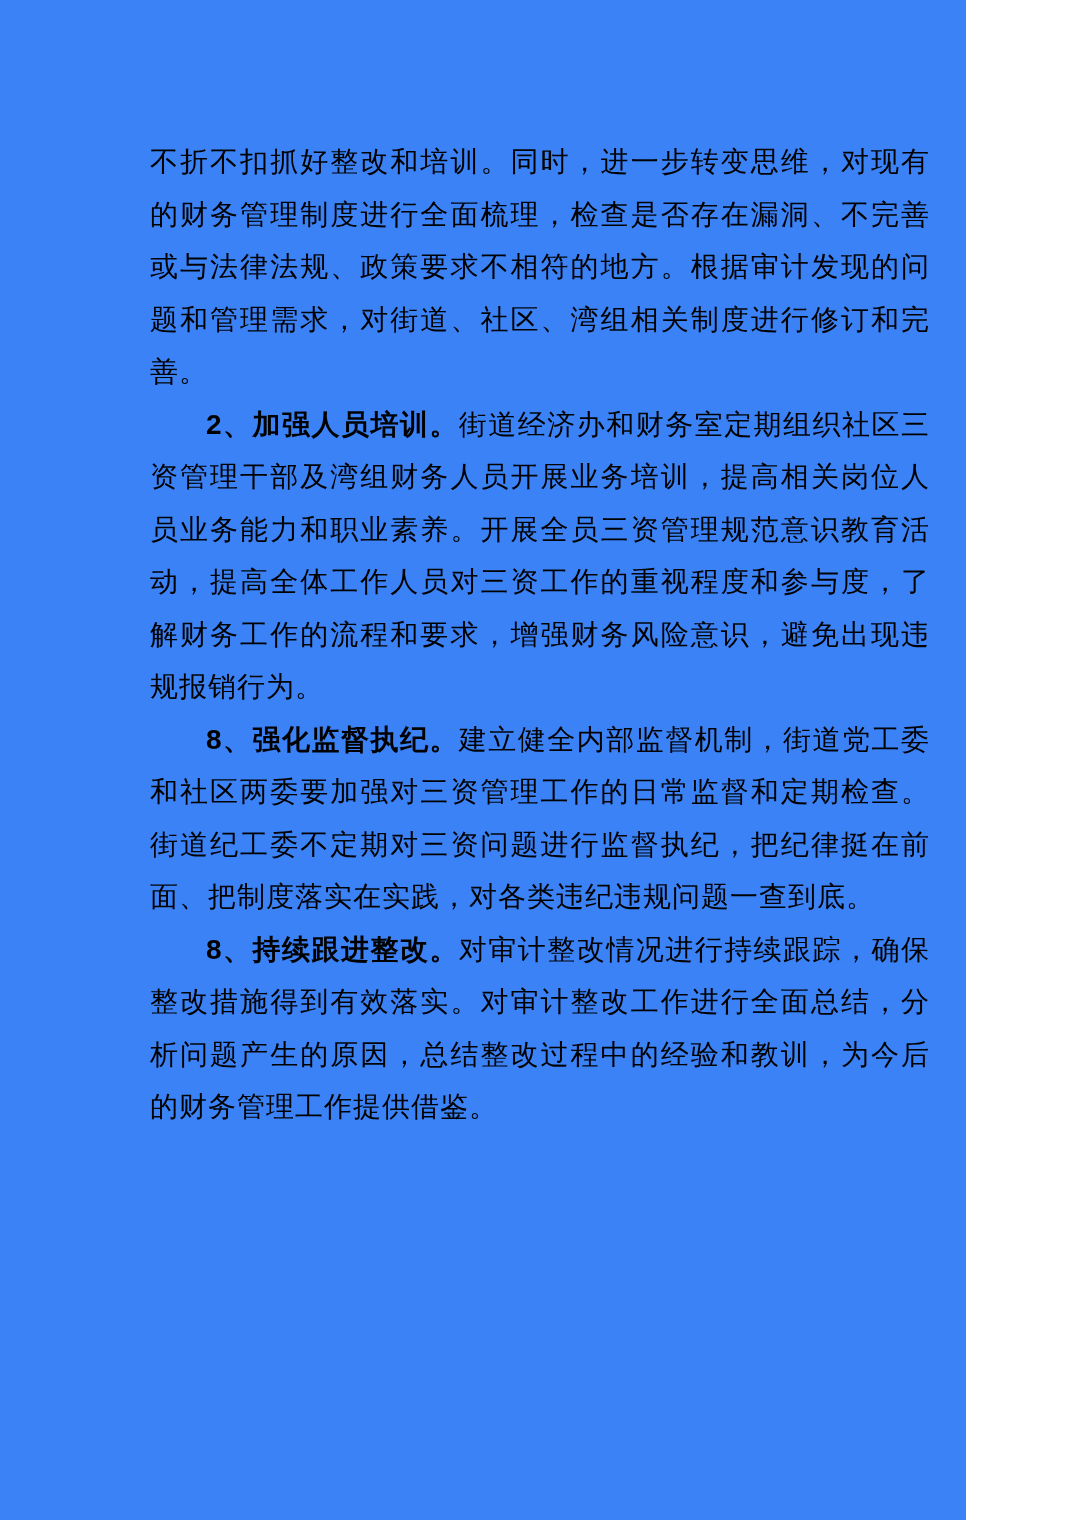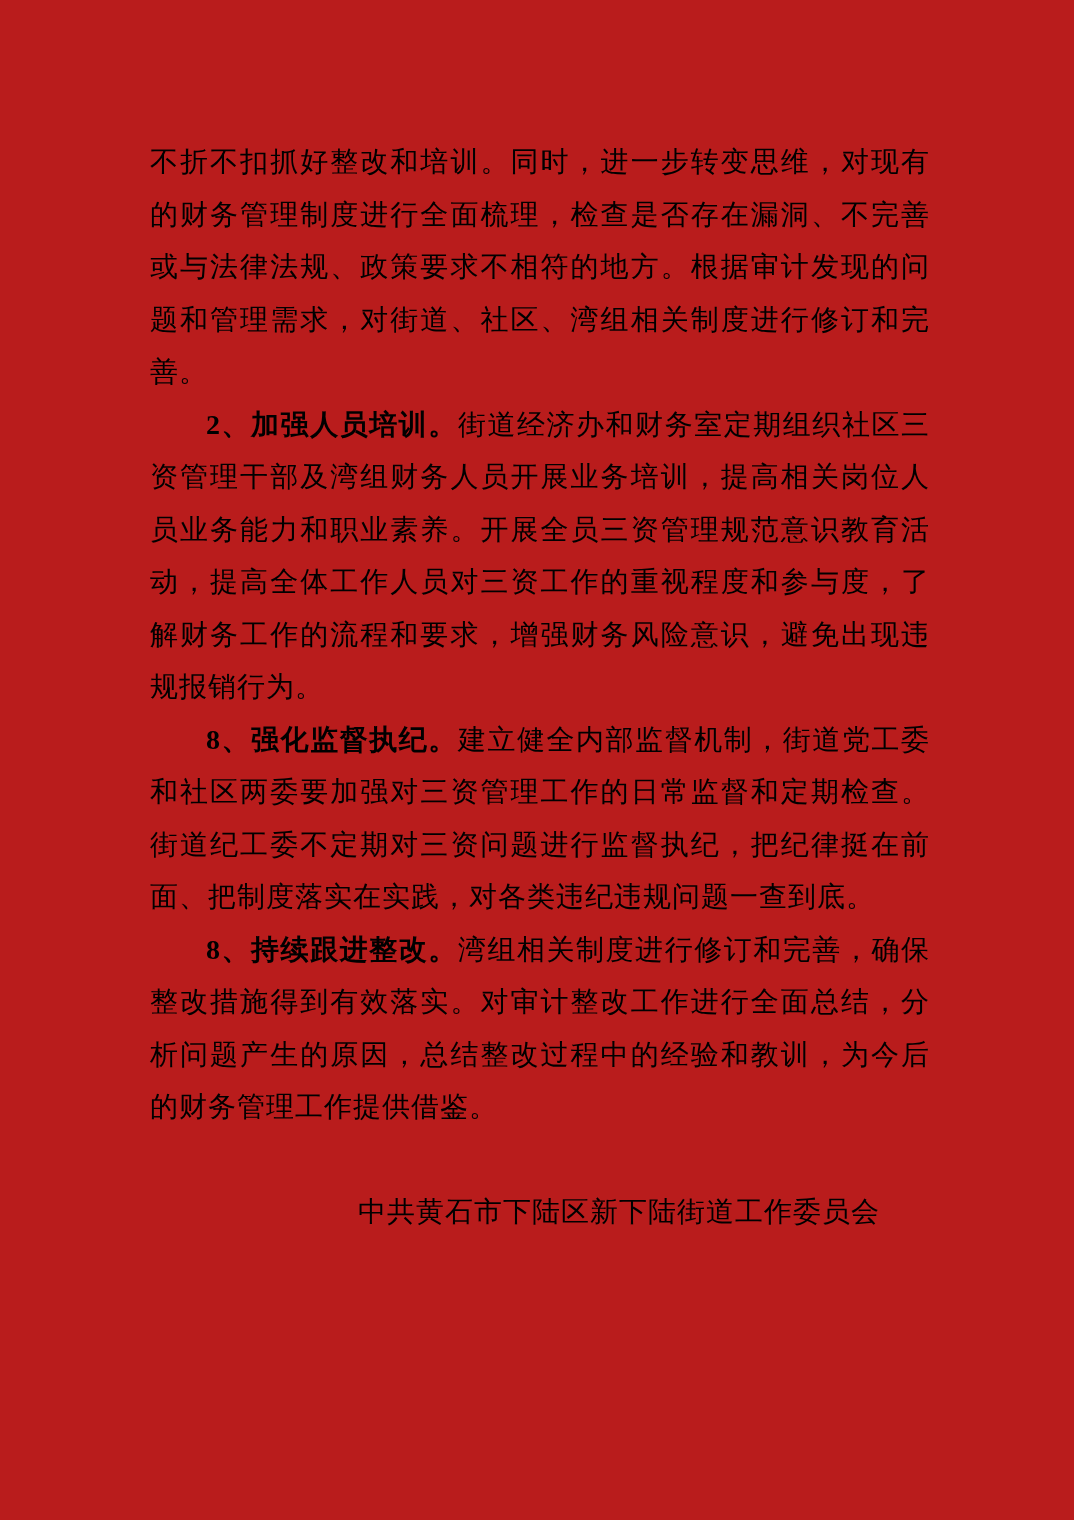--- a/index.html
+++ b/index.html
@@ -2,25 +2,25 @@
 <html><head>
 <meta charset="utf-8">
 <style>
   html, body {
     margin: 0;
     padding: 0;
     background: #ffffff;
   }
   .sheet {
     position: relative;
-    width: 1074px;
+    width: 966px;
     height: 1520px;
-    background: #b91c1c;
+    background: #3b82f6;
     color: #000000;
-    font-family: Liberation Serif, serif;
+    font-family: Liberation Sans, sans-serif;
     overflow: hidden;
   }
   .doc-body {
     position: absolute;
     left: 150px;
     top: 136px;
     width: 780px;
     font-size: 28px;
     line-height: 52.5px;
     letter-spacing: 1px;
@@ -57,20 +57,19 @@
 
 <div class="sheet">
   <div class="doc-body">
 
     <p class="para continuation"><span>不折不扣抓好整改和培训。同时，进一步转变思维，对现有的财务管理制度进行全面梳理，检查是否存在漏洞、不完善或与法律法规、政策要求不相符的地方。根据审计发现的问题和管理需求，对街道、社区、湾组相关制度进行修订和完善。</span></p>
 
     <p class="para"><span class="lead">2、加强人员培训。</span><span>街道经济办和财务室定期组织社区三资管理干部及湾组财务人员开展业务培训，提高相关岗位人员业务能力和职业素养。开展全员三资管理规范意识教育活动，提高全体工作人员对三资工作的重视程度和参与度，了解财务工作的流程和要求，增强财务风险意识，避免出现违规报销行为。</span></p>
 
     <p class="para"><span class="lead">8、强化监督执纪。</span><span>建立健全内部监督机制，街道党工委和社区两委要加强对三资管理工作的日常监督和定期检查。街道纪工委不定期对三资问题进行监督执纪，把纪律挺在前面、把制度落实在实践，对各类违纪违规问题一查到底。</span></p>
 
-    <p class="para"><span class="lead">8、持续跟进整改。</span><span>湾组相关制度进行修订和完善，确保整改措施得到有效落实。对审计整改工作进行全面总结，分析问题产生的原因，总结整改过程中的经验和教训，为今后的财务管理工作提供借鉴。</span></p>
+    <p class="para"><span class="lead">8、持续跟进整改。</span><span>对审计整改情况进行持续跟踪，确保整改措施得到有效落实。对审计整改工作进行全面总结，分析问题产生的原因，总结整改过程中的经验和教训，为今后的财务管理工作提供借鉴。</span></p>
 
     <div class="signature">
-      <div class="sig-org">中共黄石市下陆区新下陆街道工作委员会</div>
     </div>
 
   </div>
 </div>
 
 </body></html>

